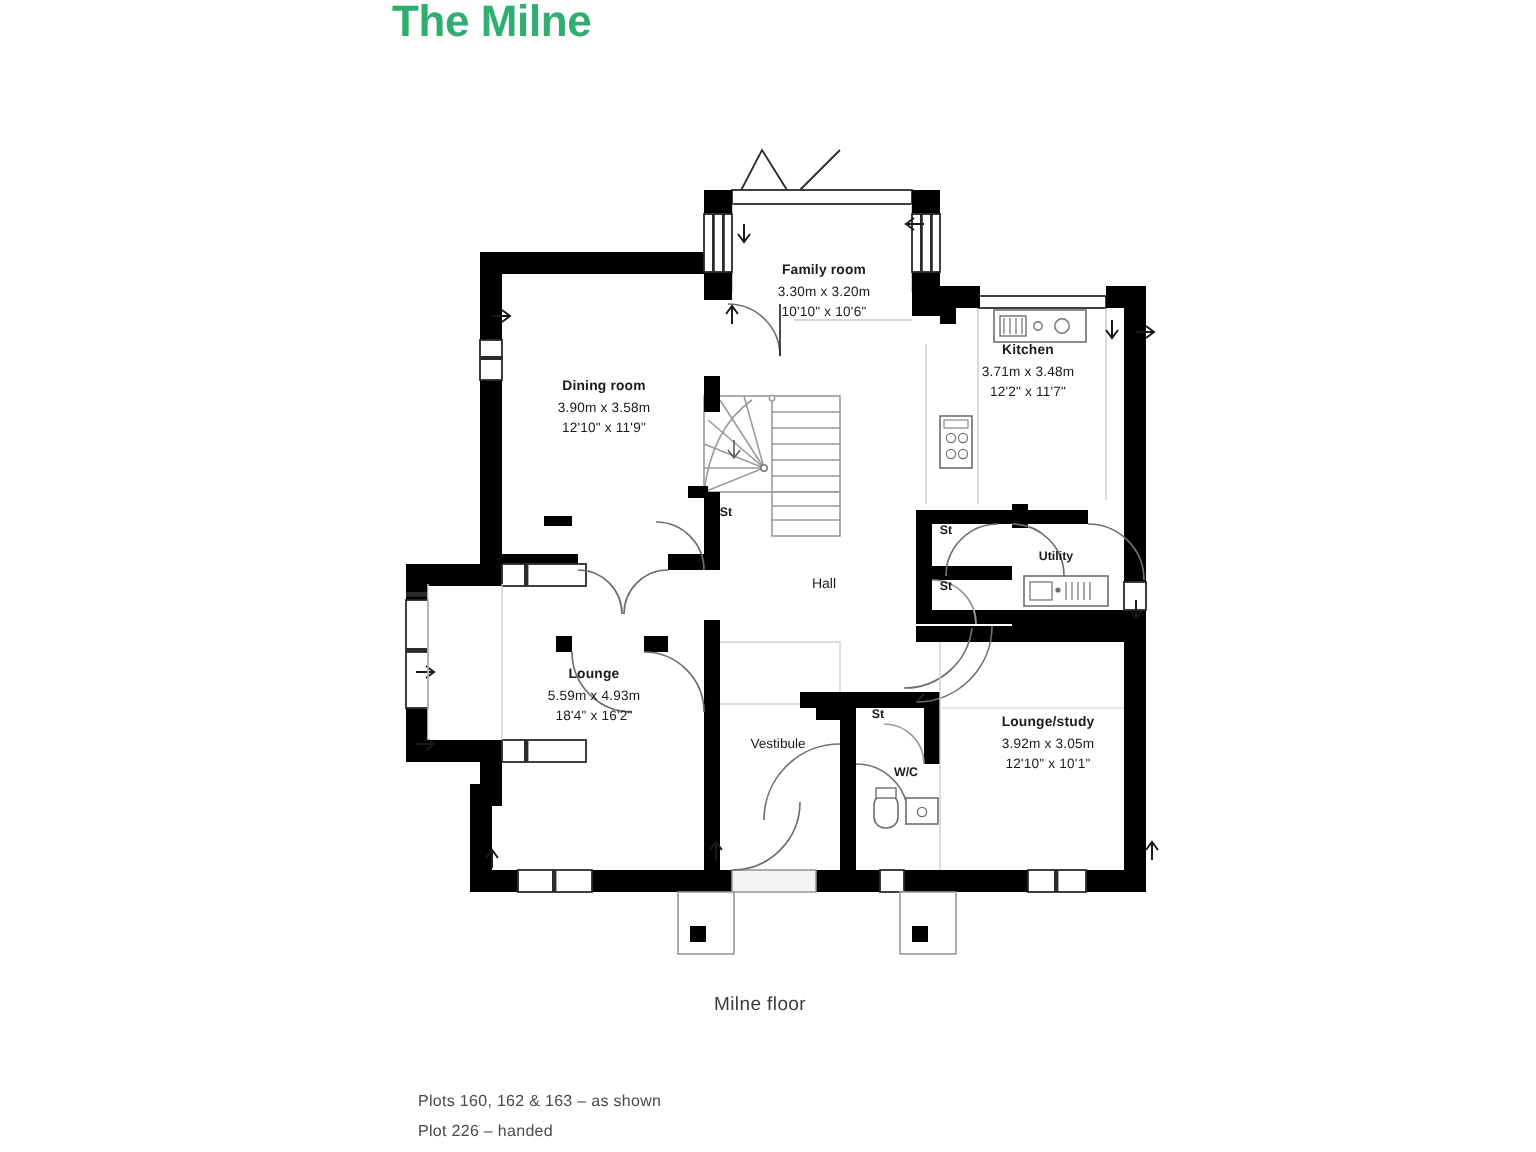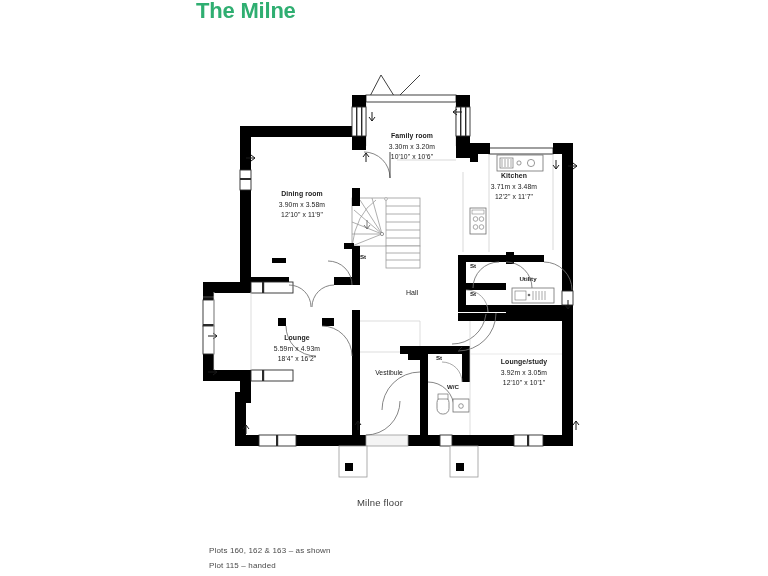--- a/index.html
+++ b/index.html
@@ -374,16 +374,16 @@
   <div class="slabel" style="left:462px;top:290px;width:22px;">St</div>
   <div class="slabel" style="left:428px;top:354px;width:22px;">St</div>
   <div class="slabel" style="left:508px;top:275px;width:40px;">Utility</div>
   <div class="slabel" style="left:436px;top:383px;width:34px;">W/C</div>
   <div class="hlabel" style="left:392px;top:289px;width:40px;">Hall</div>
   <div class="hlabel" style="left:360px;top:369px;width:58px;font-size:6.8px;">Vestibule</div>
 
   <div class="floor-caption">Milne floor</div>
   <div class="plot-notes">
     <div>Plots 160, 162 &amp; 163 – as shown</div>
-    <div>Plot 115 – handed</div>
+    <div>Plot 226 – handed</div>
   </div>
 
 </div>
 
 </body></html>

